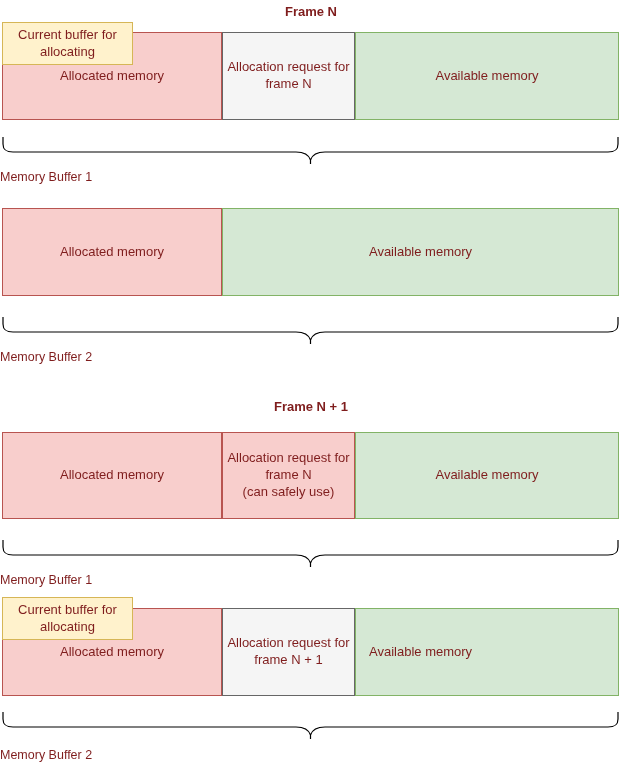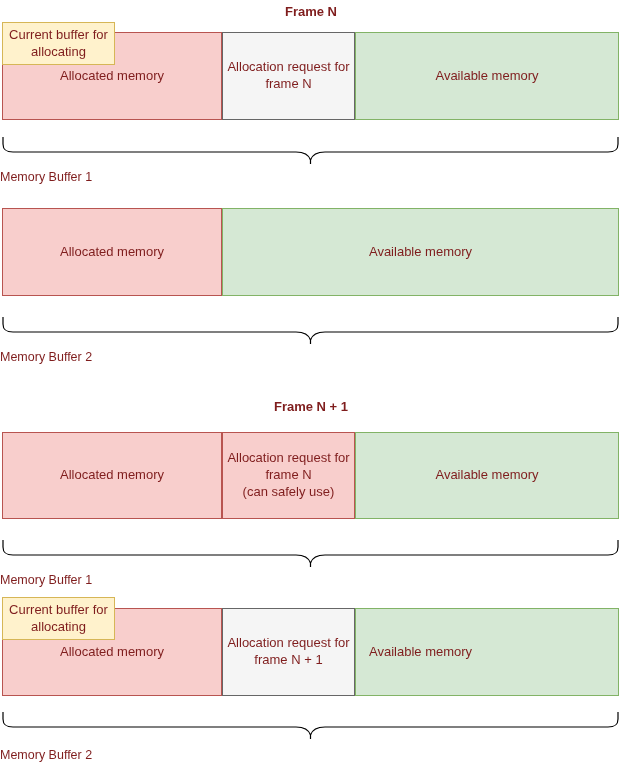--- a/index.html
+++ b/index.html
@@ -5,21 +5,21 @@
   html,body{margin:0;padding:0;background:#ffffff;}
   .canvas{
     position:relative;width:622px;height:771px;background:#ffffff;
     font-family:"Liberation Sans",sans-serif;color:#7f1d1d;overflow:hidden;
   }
   .frame-title{
     position:absolute;left:0;width:622px;text-align:center;
     font-weight:bold;font-size:13px;line-height:15px;
   }
   .note{
-    position:absolute;left:2px;width:113px;height:43px;box-sizing:border-box;
+    position:absolute;left:2px;width:131px;height:43px;box-sizing:border-box;
     background:var(--note-fill,#FFF2CC);border:1px solid var(--note-stroke,#D6B656);
     z-index:5;display:flex;align-items:center;justify-content:center;
     text-align:center;font-size:13px;line-height:1.3;white-space:pre-line;
   }
   .bar{position:absolute;left:2px;width:617px;}
   .seg{
     position:absolute;top:0;height:100%;box-sizing:border-box;
     display:flex;align-items:center;justify-content:center;
     text-align:center;font-size:13px;line-height:1.3;
   }

